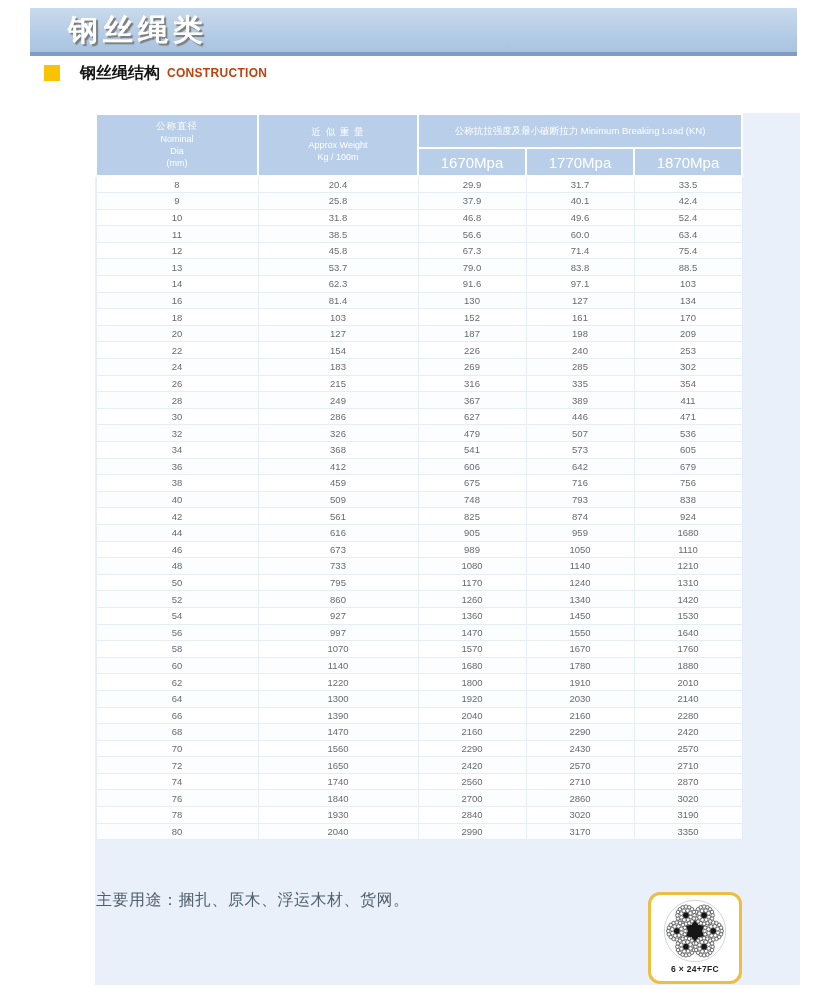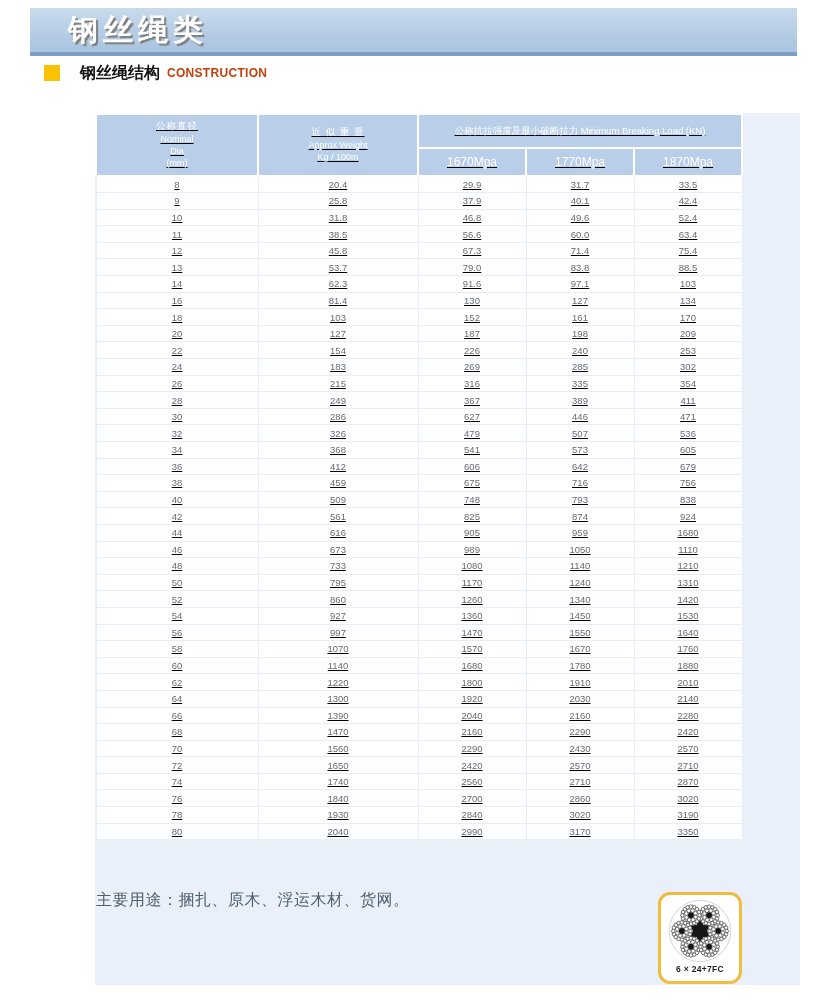--- a/index.html
+++ b/index.html
@@ -25,39 +25,39 @@
               display:flex; align-items:center; }
   .bullet { width:16px; height:16px; background:#f9c301; flex:0 0 auto; }
   .sub-cn { margin-left:20px; font-size:16px; font-weight:bold; color:#151515; }
   .sub-en { margin-left:7px; font-size:12px; font-weight:bold; color:#c2410c; letter-spacing:0.3px; }
 
   
   .panel { position:absolute; left:95px; top:113px; width:705px; height:872px;
            background:#e9f0f9; }
 
   
-  table.spec { border-collapse:collapse; table-layout:fixed; width:646px;text-decoration:underline; }
+  table.spec { border-collapse:collapse; table-layout:fixed; width:646px; }
   table.spec thead th {
     background:#b9cee8; color:#ffffff; font-weight:normal;
     border:2px solid #ffffff; vertical-align:middle; text-align:center;
   }
   table.spec thead tr.group-row th { height:34px; font-size:9.5px; }
-  table.spec thead tr.grade-row th { height:28px; font-size:12px;text-align:center; }
+  table.spec thead tr.grade-row th { height:28px; font-size:15px;text-align:center; }
   th.hdr-multi div { font-size:9px; line-height:1.35; }
   th.hdr-multi div.cn { font-size:9.5px; letter-spacing:1px; }
   table.spec tbody td {
     background:#ffffff; height:16.6px; text-align:center;
     font-size:9.5px; color:#666a70; border:1px solid #e7edf5; padding:0;
   }
   table.spec tbody tr:nth-child(even) td { background:#fcfdff; }
 
   
   .usage { position:absolute; left:1px; top:777px; font-size:16px;
            color:#51606f; letter-spacing:0.5px; }
-  .badge { position:absolute; right:58px; top:779px; width:84px; height:92px;
+  .badge { position:absolute; right:58px; top:779px; width:94px; height:92px;
            background:#ffffff; border:3px solid #eebd41; border-radius:12px;
            text-align:center; padding-top:3px; }
   .badge svg { display:block; margin:0 auto; }
   .badge-label { font-size:8.5px; font-weight:bold; color:#222; margin-top:0px;
                  letter-spacing:0.3px; }
 </style>
 </head>
 <body>
 
 <div class="page">

